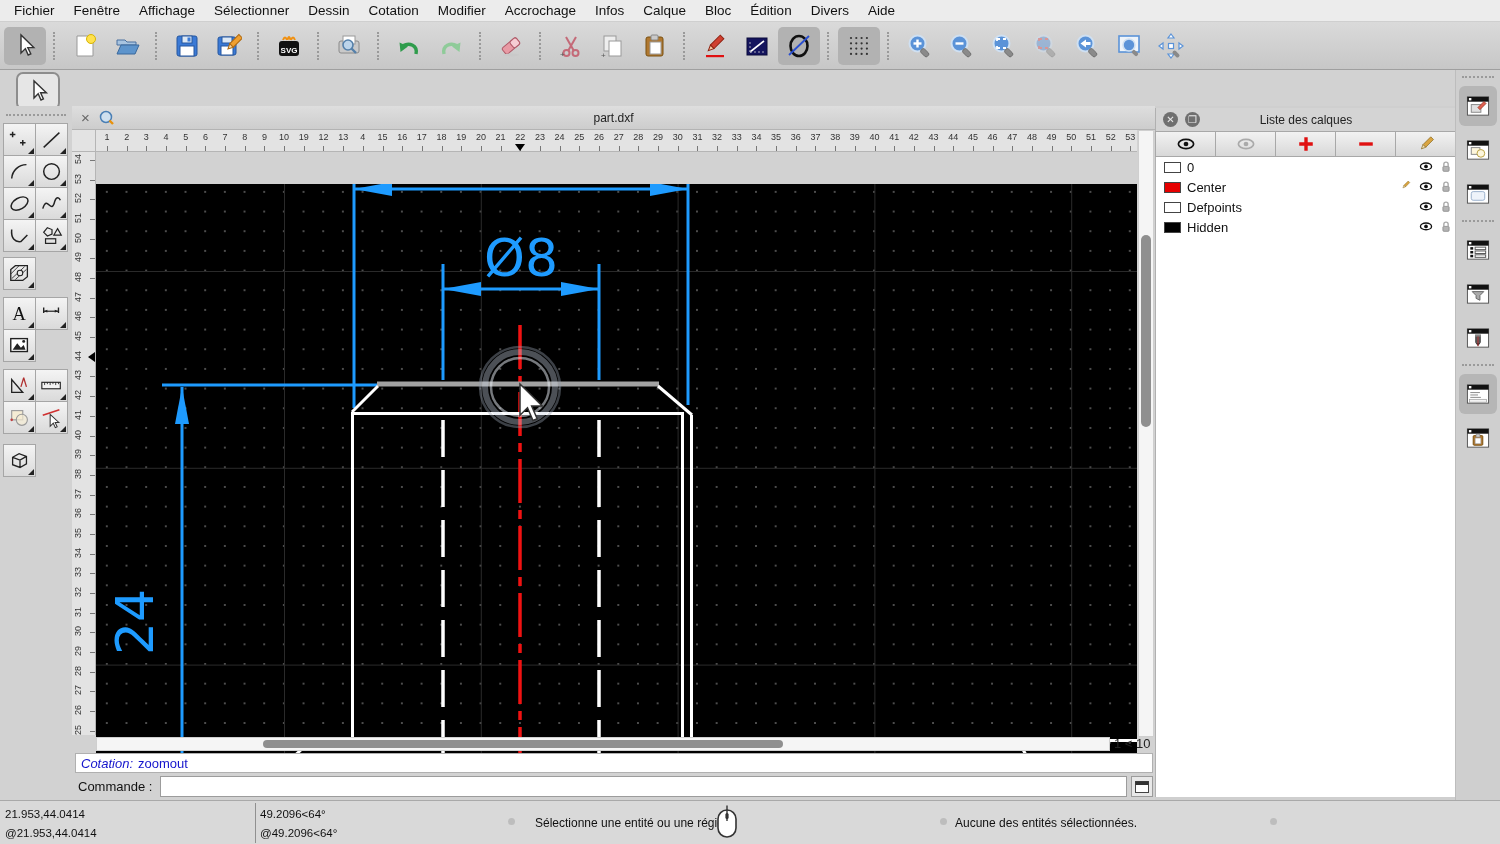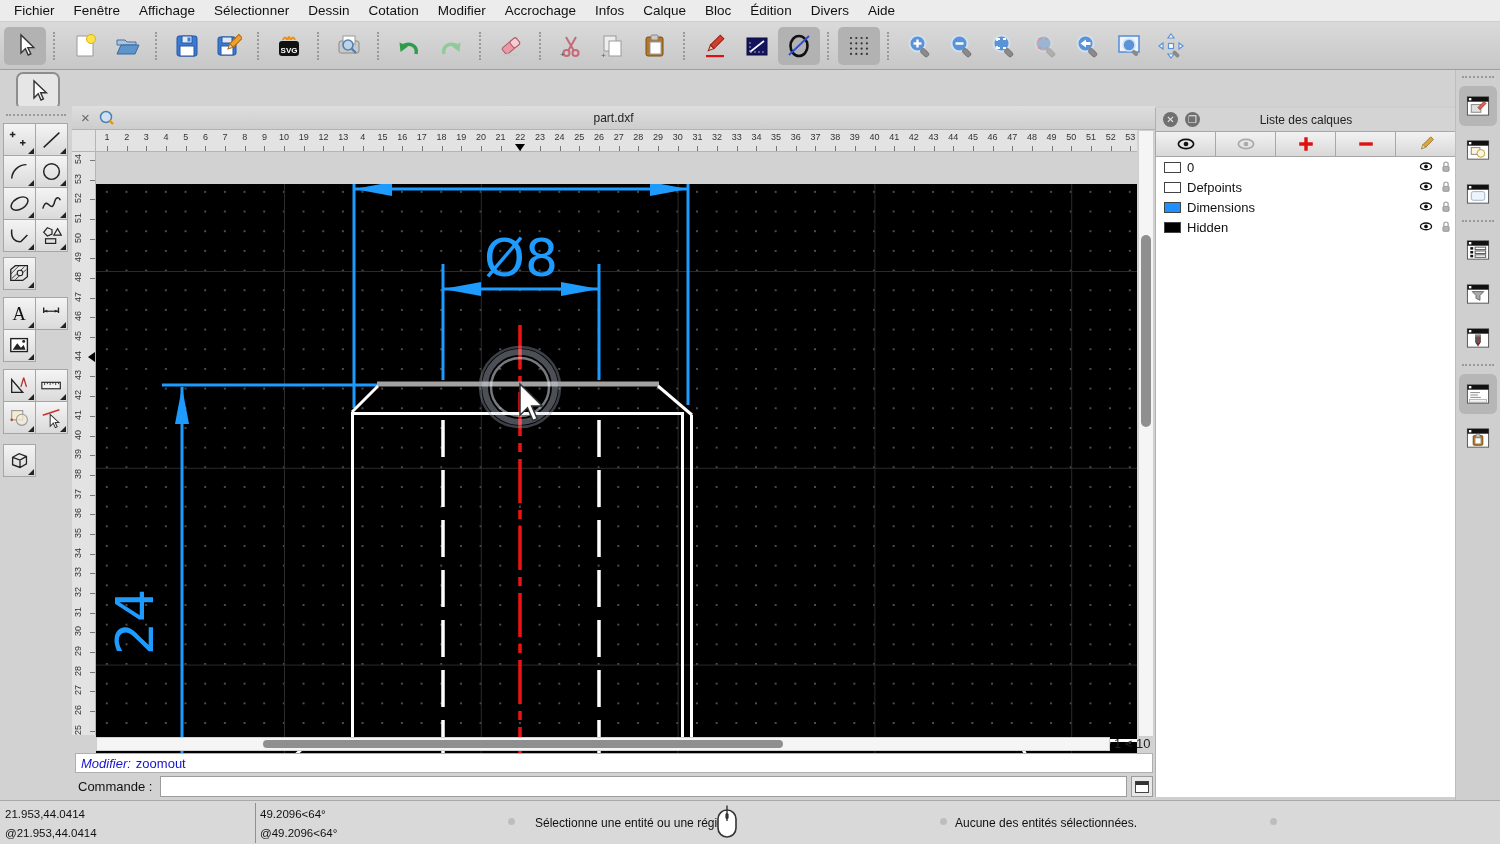--- a/index.html
+++ b/index.html
@@ -756,21 +756,21 @@
 
     <div id="vscroll">
         <div id="vthumb"></div>
       </div>
     <div id="hscroll">
         <div id="hthumb"></div>
       </div>
     <div id="zoom-ind">1 &lt; 10</div>
 
     <div id="cmd-history">
-      <span class="lbl">Modifier:</span>
+      <span class="lbl">Cotation:</span>
       <span>zoomout</span>
     </div>
     <div id="cmd-row">
       <span id="cmd-label">Commande :</span>
       <input id="cmd-input" type="text" value="" style="">
       <div id="cmd-detach">
         <svg width="14" height="12" viewBox="0 0 14 12">
           <rect x="0.5" y="0.5" width="13" height="11" fill="#fff" stroke="#444"></rect>
           <rect x="0.5" y="0.5" width="13" height="3.5" fill="#333"></rect>
         </svg>
@@ -828,39 +828,46 @@
             </svg>
           </span>
           <span class="layer-ic">
             <svg width="16" height="16" viewBox="0 0 26 26">
               <rect x="8" y="12" width="10" height="8" rx="1.5" fill="#b5b5b5" stroke="#8d8d8d" stroke-width="1.4"></rect>
               <path d="M9.5 12 v-3.5 a3.5 3.5 0 0 1 7 0 V12" fill="none" stroke="#a8a8a8" stroke-width="2.2"></path>
             </svg>
           </span>
         </div>
         <div class="layer-row">
-          <div class="layer-swatch" style="background: rgb(255, 255, 255);"></div>
-          <span class="layer-name">Defpoints</span>
-          <span class="layer-ic"></span>
+          <div class="layer-swatch" style="background: rgb(230, 0, 0);"></div>
+          <span class="layer-name">Center</span>
+          <span class="layer-ic">
+            <svg width="18" height="16" viewBox="0 0 26 26">
+              <g transform="rotate(45 12 10)">
+                <rect x="10.5" y="2" width="3.6" height="10" fill="#d9a441" stroke="#8a6a20" stroke-width="0.7"></rect>
+                <polygon points="10.5,12 14.1,12 12.3,16" fill="#f2dfb5" stroke="#8a6a20" stroke-width="0.7"></polygon>
+              </g>
+            </svg>
+          </span>
           <span class="layer-ic">
             <svg width="18" height="16" viewBox="0 0 26 26">
               <ellipse cx="13" cy="12" rx="9" ry="5.5" fill="none" stroke="#111" stroke-width="2.2"></ellipse>
               <circle cx="13" cy="12" r="3" fill="#111"></circle>
             </svg>
           </span>
           <span class="layer-ic">
             <svg width="16" height="16" viewBox="0 0 26 26">
               <rect x="8" y="12" width="10" height="8" rx="1.5" fill="#b5b5b5" stroke="#8d8d8d" stroke-width="1.4"></rect>
               <path d="M9.5 12 v-3.5 a3.5 3.5 0 0 1 7 0 V12" fill="none" stroke="#a8a8a8" stroke-width="2.2"></path>
             </svg>
           </span>
         </div>
         <div class="layer-row">
-          <div class="layer-swatch" style="background: rgb(30, 144, 255);"></div>
-          <span class="layer-name">Dimensions</span>
+          <div class="layer-swatch" style="background: rgb(255, 255, 255);"></div>
+          <span class="layer-name">Defpoints</span>
           <span class="layer-ic"></span>
           <span class="layer-ic">
             <svg width="18" height="16" viewBox="0 0 26 26">
               <ellipse cx="13" cy="12" rx="9" ry="5.5" fill="none" stroke="#111" stroke-width="2.2"></ellipse>
               <circle cx="13" cy="12" r="3" fill="#111"></circle>
             </svg>
           </span>
           <span class="layer-ic">
             <svg width="16" height="16" viewBox="0 0 26 26">
               <rect x="8" y="12" width="10" height="8" rx="1.5" fill="#b5b5b5" stroke="#8d8d8d" stroke-width="1.4"></rect>

